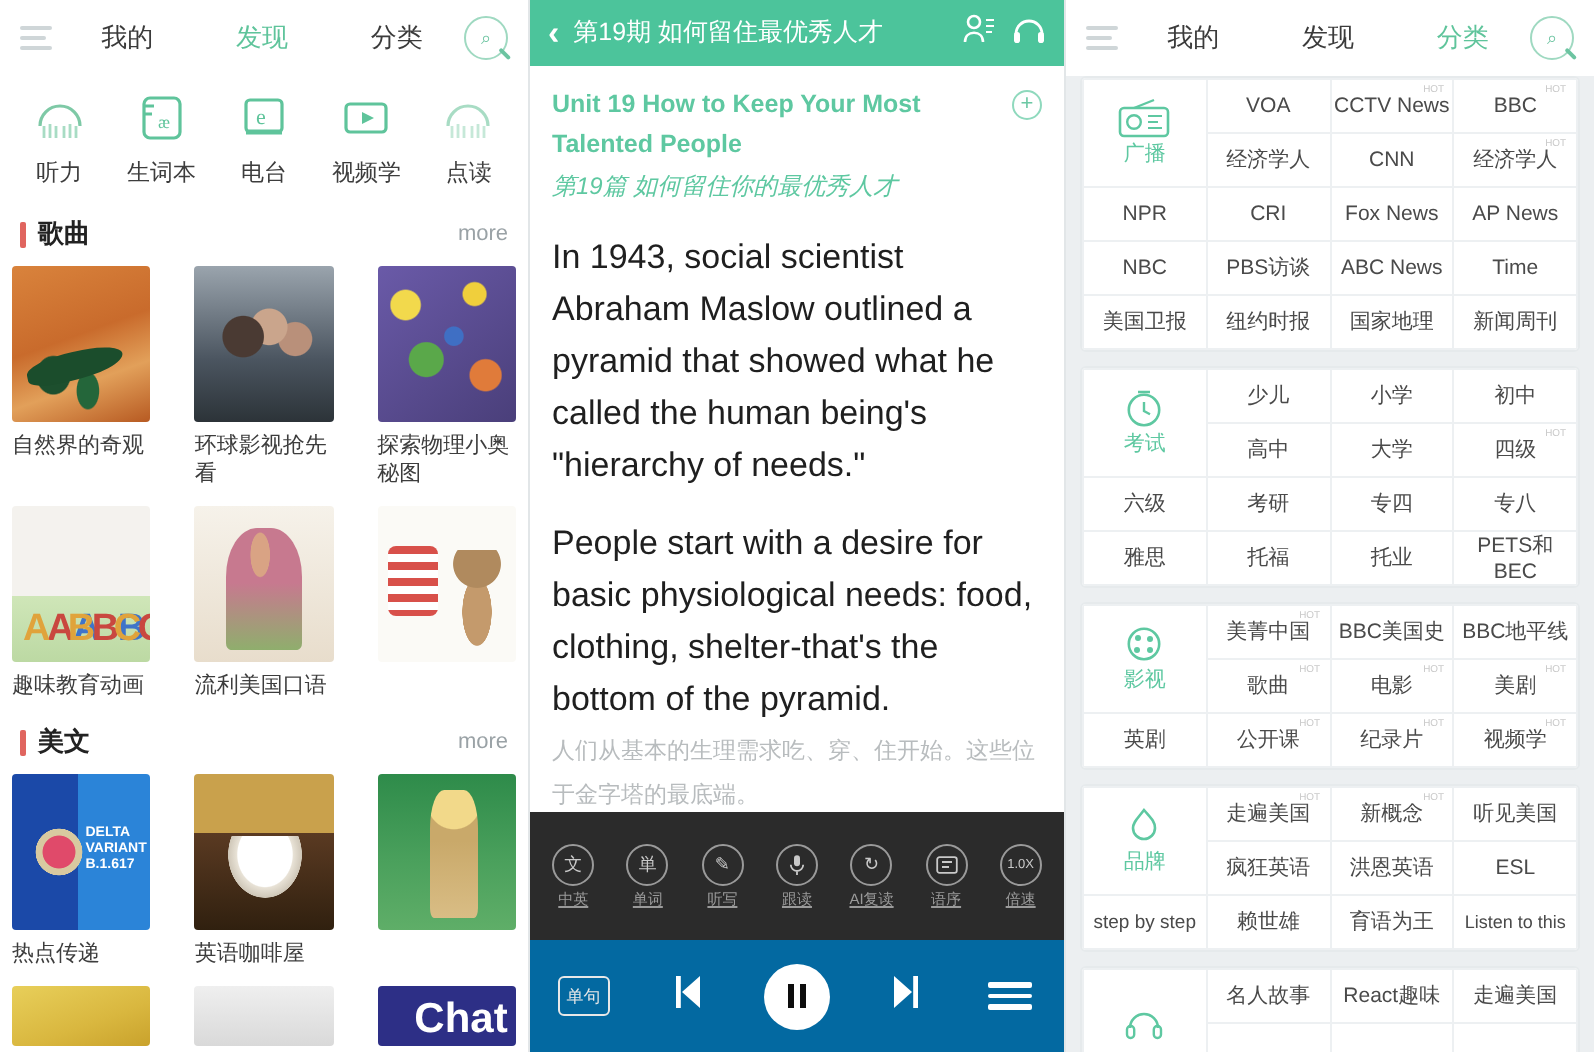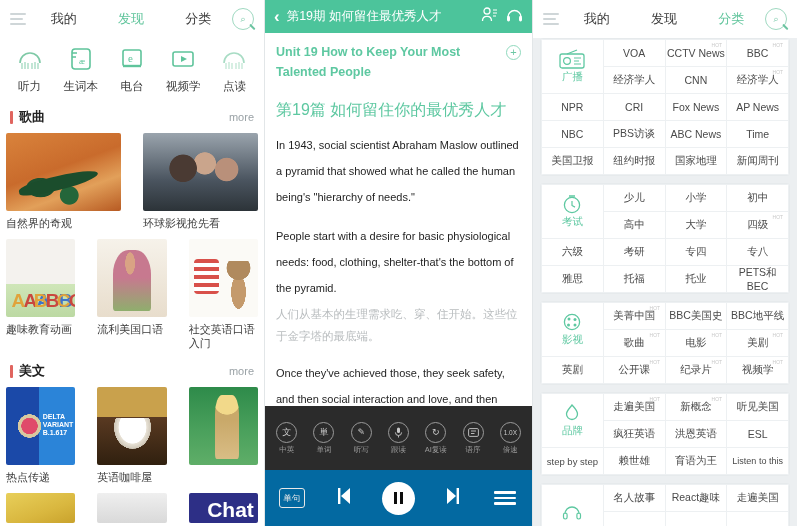--- a/index.html
+++ b/index.html
@@ -94,36 +94,36 @@
   
   .p2 { width:268px; height:526px; background:#fff; position:relative; overflow:hidden;
         border-right:1px solid #e2e6e8; }
   .p2hdr { height:33px; background:#4cc49b; display:flex; align-items:center;
            padding:0 9px; color:#fff; }
   .p2hdr .back { font-size:17px; line-height:1; margin-right:7px; font-weight:bold; }
   .p2hdr .ttl { font-size:12.5px; flex:1; white-space:nowrap; overflow:hidden; }
   .p2hdr .ic { margin-left:8px; }
   .artwrap { padding:9px 11px 0; }
   .aen { font-size:12.5px; color:#5ec8a1; line-height:20px; font-weight:bold; }
-  .azh { font-size:16px; color:#5ec8a1; line-height:19px; margin-top:18px; }
+  .azh { font-size:12px; color:#5ec8a1; line-height:19px; margin-top:2px;font-style:italic; }
   .plusbtn { float:right; width:15px; height:15px; border:1.3px solid #8fd9bd;
              border-radius:50%; color:#6cc8a4; font-size:11px; line-height:13px;
              text-align:center; margin-top:3px; }
   .para { padding:0 11px; margin-top:13px; }
-  .pen { font-size:11px; color:#1f1f1f; line-height:26px; }
+  .pen { font-size:17px; color:#1f1f1f; line-height:26px; }
   .pzh { font-size:11.5px; color:#b8bcbe; line-height:22px; margin-top:2px; }
 
   .ctrlpanel { position:absolute; left:0; right:0; bottom:56px; height:64px;
                background:#2b2b2b; display:flex; flex-direction:column; }
   .ctrlrow { flex:1; display:flex; align-items:center; padding:0 3px; }
   .cbtn { flex:1; text-align:center; }
   .cbtn .ring { width:21px; height:21px; border:1.2px solid #9a9a9a; border-radius:50%;
       margin:0 auto; display:flex; align-items:center; justify-content:center;
       font-size:9px; color:#c9c9c9; }
-  .cbtn .cl { font-size:7.5px; color:#9a9a9a; margin-top:2px; }
+  .cbtn .cl { font-size:7.5px; color:#9a9a9a; margin-top:2px;text-decoration:underline; }
   .progrow { height:20px; display:flex; align-items:center; padding:0 7px; background:#1f1f1f;}
   .tm { font-size:8.5px; color:#cfcfcf; }
   .track { flex:1; height:2.5px; background:#5a5a5a; margin:0 6px; position:relative; }
   .track .fill { position:absolute; left:0; top:0; bottom:0; width:4%; background:#d8d8d8; }
   .track .knob { position:absolute; left:4%; top:50%; transform:translate(-50%,-50%);
                  width:11px; height:11px; border-radius:50%; background:#f0f0f0; }
 
   .playbar { position:absolute; left:0; right:0; bottom:0; height:56px; background:#0369a1;
              display:flex; align-items:center; }
   .playbar .pb { flex:1; text-align:center; color:#fff; }
@@ -225,33 +225,36 @@
       </div>
       <div class="cards">
         <div class="card">
           <div class="thumb t-canyon"></div>
           <div class="cap">自然界的奇观</div>
         </div>
         <div class="card">
           <div class="thumb t-movie"></div>
           <div class="cap">环球影视抢先看</div>
         </div>
+        <div class="card">
+          <div class="thumb t-phys"></div>
+          <div class="cap">探索物理小奥秘图</div>
+        </div>
       </div>
       <div class="cards" style="margin-top:9px">
         <div class="card">
           <div class="thumb t-abc"></div>
           <div class="cap">趣味教育动画</div>
         </div>
         <div class="card">
           <div class="thumb t-fam"></div>
           <div class="cap">流利美国口语</div>
         </div>
         <div class="card">
           <div class="thumb t-bear"></div>
-          <div class="cap">社交英语口语入门</div>
         </div>
       </div>
     </div>
 
     <div class="sect" style="margin-top:12px">
       <div class="hd">
         <span class="bar"></span>
         <span class="ti">美文</span>
         <span class="mo">more</span>
       </div>

